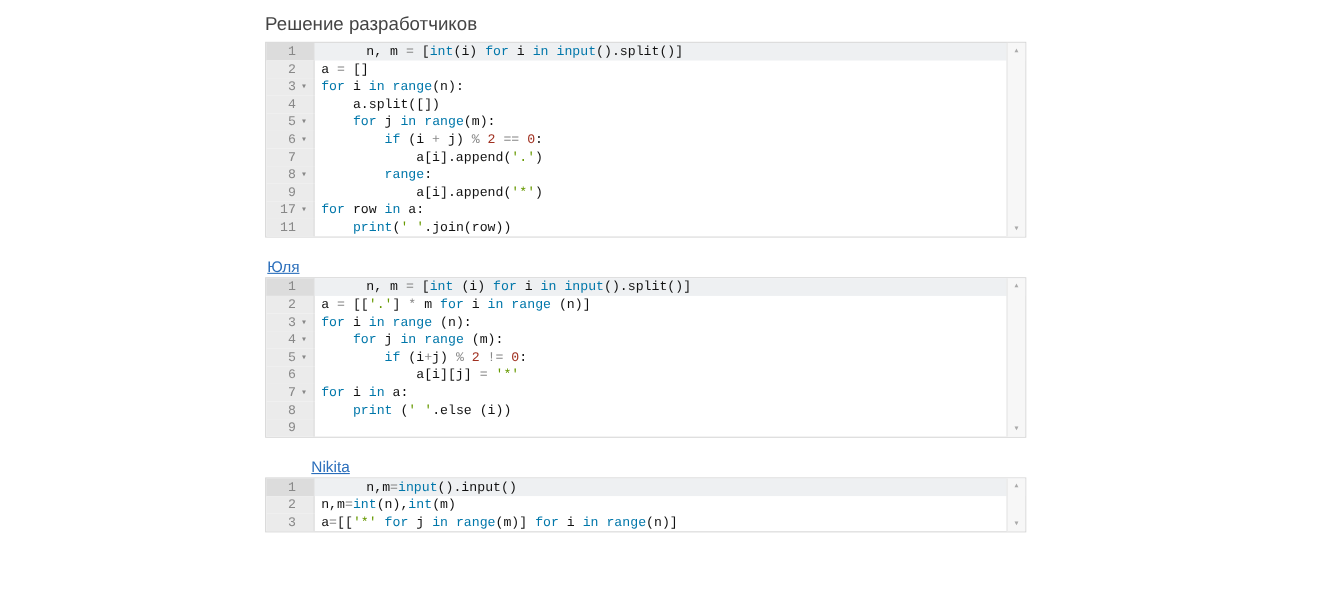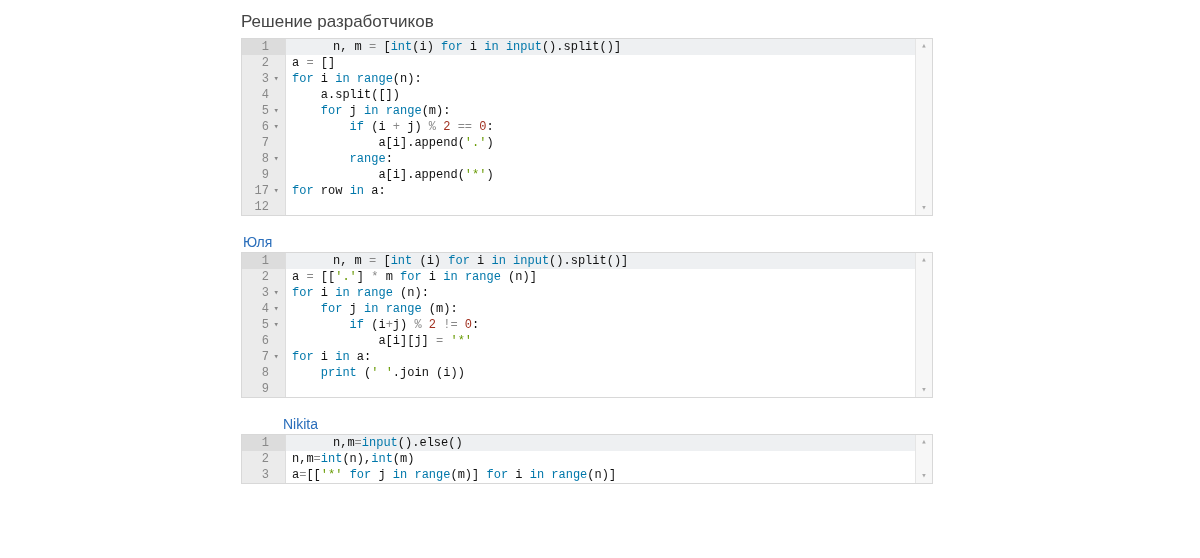--- a/index.html
+++ b/index.html
@@ -21,20 +21,21 @@
     font-size: 17px;
     font-weight: 400;
     color: #444;
     margin: 12px 0 6px 0;
   }
   .author-link {
     color: #2a6ebb;
     font-size: 14px;
     margin: 4px 0 2px 2px;
     display: inline-block;
+    text-decoration: underline;
   }
   .author-link.indent {
     margin-left: 42px;
     text-align: right;
   }
   .code-block {
     border: 1px solid #d8d8d8;
     width: 690px;
     position: relative;
     margin-bottom: 14px;
@@ -170,24 +171,24 @@
       </div>
       <div class="code-line">
         <div class="gutter">
           <span>17</span>
           <span class="fold">▾</span>
         </div>
         <div class="content"><span class="kw">for</span><span> row </span><span class="kw">in</span><span> a:</span></div>
       </div>
       <div class="code-line">
         <div class="gutter">
-          <span>12</span>
-          <span class="fold"></span>
-        </div>
-        <div class="content"><span></span></div>
+          <span>11</span>
+          <span class="fold"></span>
+        </div>
+        <div class="content"><span>    </span><span class="fn">print</span><span>(</span><span class="str">' '</span><span>.join(row))</span></div>
       </div>
       <div class="scroll-controls">
         <div class="scroll-btn">▴</div>
         <div class="scroll-btn">▾</div>
       </div>
     </div><a class="author-link">Юля</a><br><div class="code-block">
       <div class="code-line active">
         <div class="gutter">
           <span>1</span>
           <span class="fold"></span>
@@ -234,40 +235,40 @@
           <span>7</span>
           <span class="fold">▾</span>
         </div>
         <div class="content"><span class="kw">for</span><span> i </span><span class="kw">in</span><span> a:</span></div>
       </div>
       <div class="code-line">
         <div class="gutter">
           <span>8</span>
           <span class="fold"></span>
         </div>
-        <div class="content"><span>    </span><span class="fn">print</span><span> (</span><span class="str">' '</span><span>.join (i))</span></div>
+        <div class="content"><span>    </span><span class="fn">print</span><span> (</span><span class="str">' '</span><span>.else (i))</span></div>
       </div>
       <div class="code-line">
         <div class="gutter">
           <span>9</span>
           <span class="fold"></span>
         </div>
         <div class="content"><span></span></div>
       </div>
       <div class="scroll-controls">
         <div class="scroll-btn">▴</div>
         <div class="scroll-btn">▾</div>
       </div>
     </div><a class="author-link indent">Nikita</a><br><div class="code-block">
       <div class="code-line active">
         <div class="gutter">
           <span>1</span>
           <span class="fold"></span>
         </div>
-        <div class="content"><span>n,m</span><span class="op">=</span><span class="fn">input</span><span>().else()</span></div>
+        <div class="content"><span>n,m</span><span class="op">=</span><span class="fn">input</span><span>().input()</span></div>
       </div>
       <div class="code-line">
         <div class="gutter">
           <span>2</span>
           <span class="fold"></span>
         </div>
         <div class="content"><span>n,m</span><span class="op">=</span><span class="fn">int</span><span>(n),</span><span class="fn">int</span><span>(m)</span></div>
       </div>
       <div class="code-line">
         <div class="gutter">

